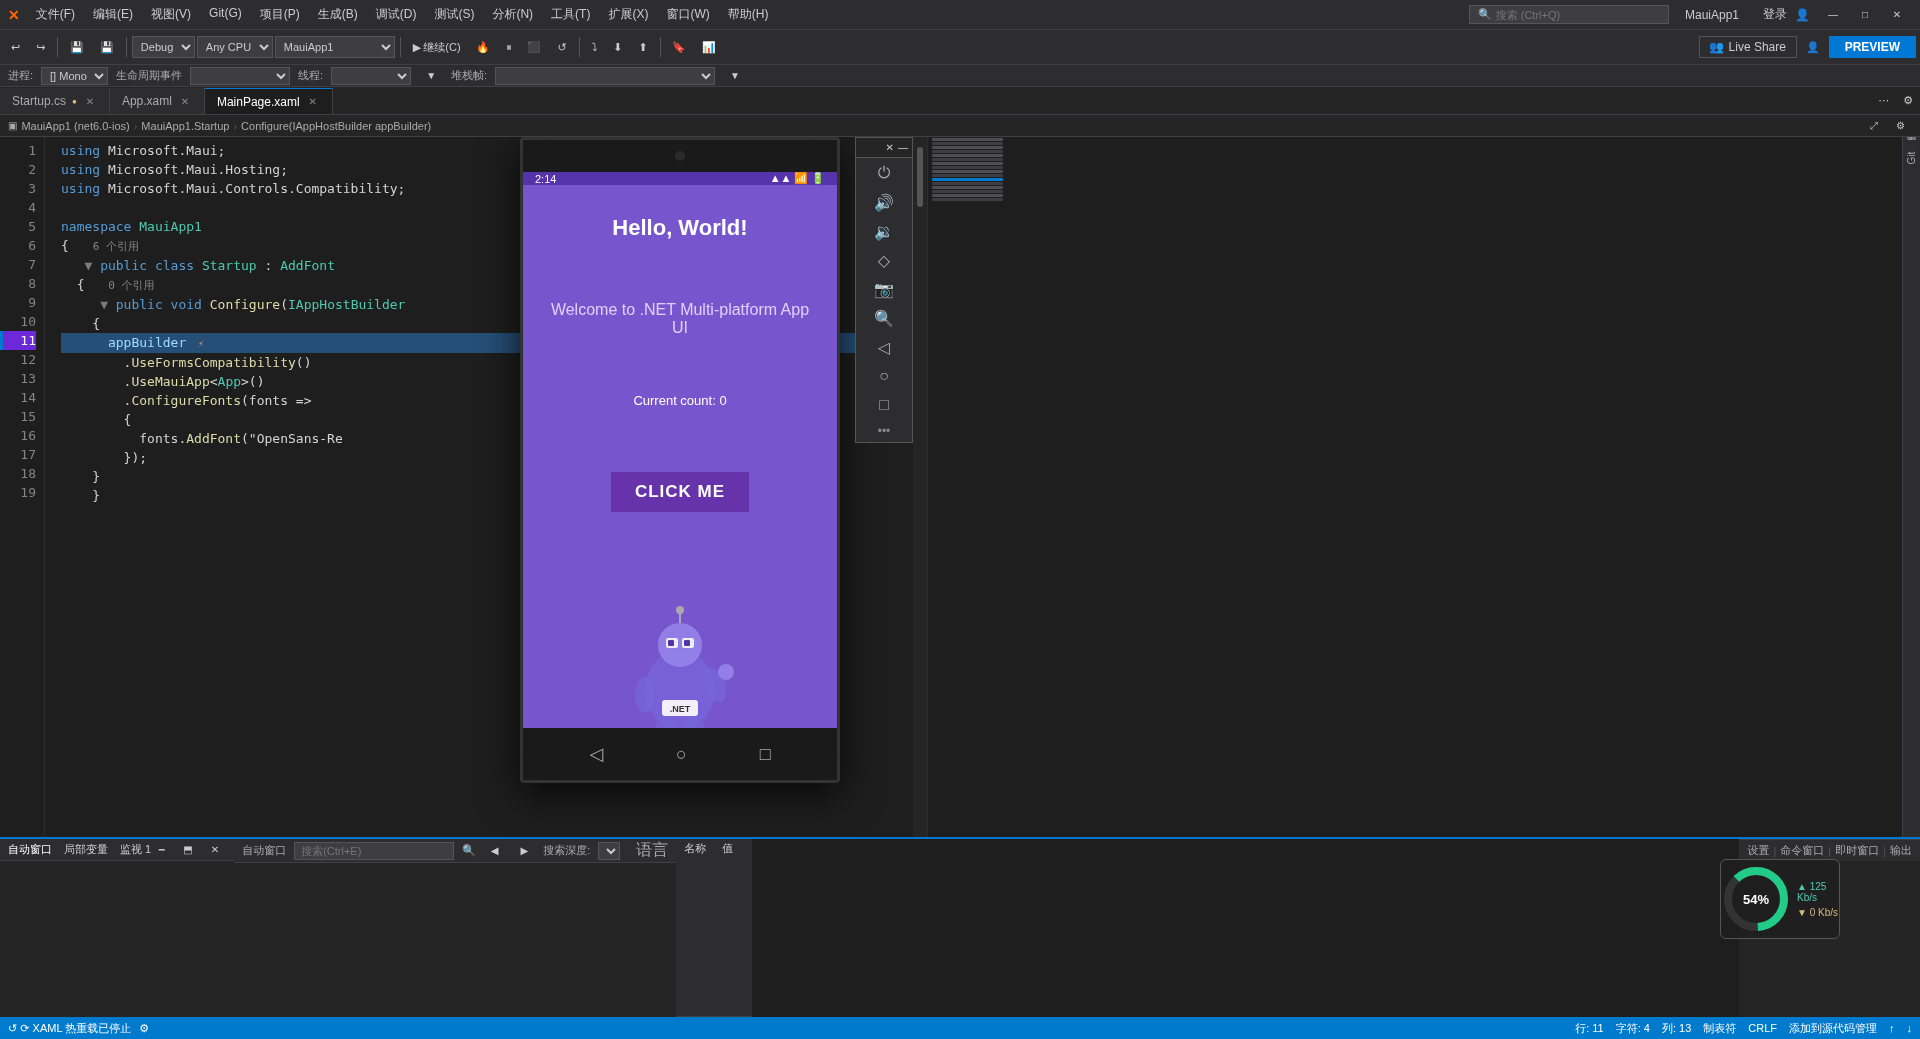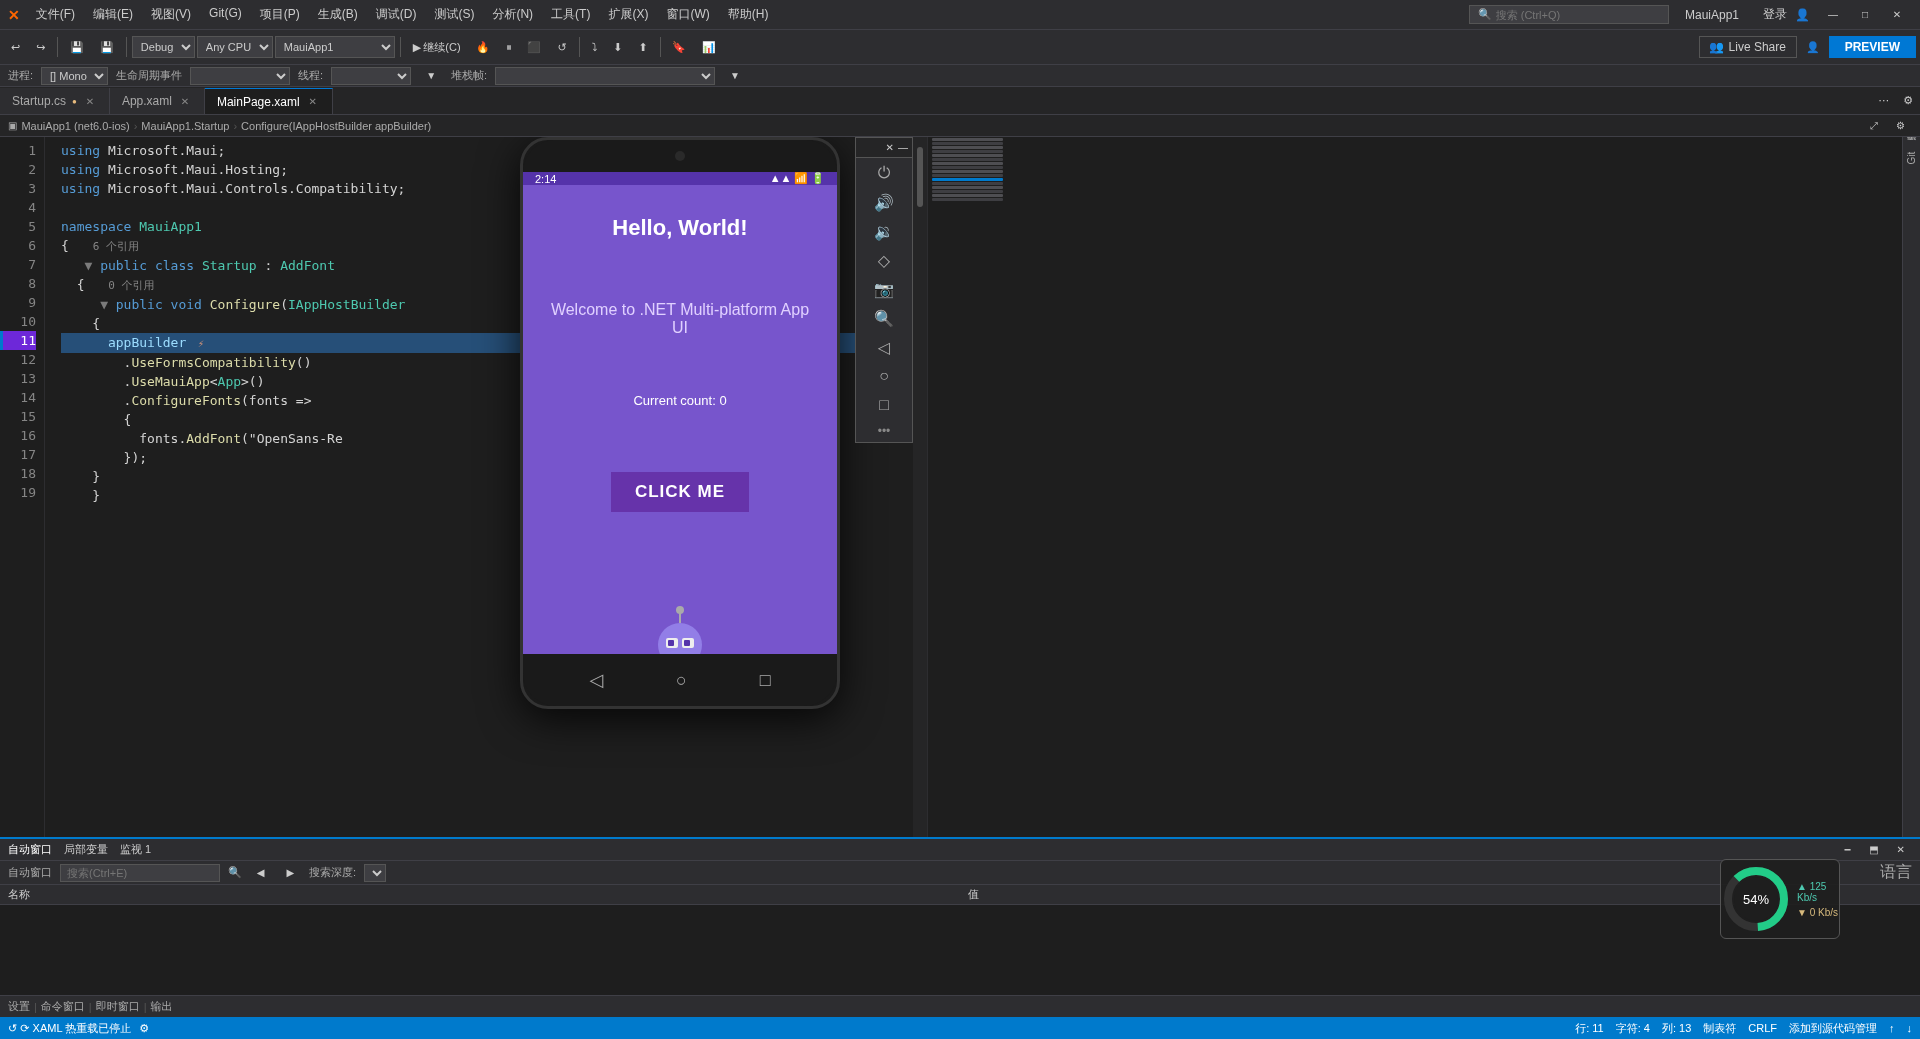--- a/index.html
+++ b/index.html
@@ -278,23 +278,23 @@
     .device-overlay {
       position: absolute;
       top: 158px;
       left: 530px;
       width: 320px;
       height: 610px;
       z-index: 100;
     }
     .phone-outer {
       width: 320px;
-      height: 572px;
+      height: 646px;
       background: #1a1a1a;
-      border-radius: 28px;
+      border-radius: 4px;
       border: 3px solid #333;
       box-shadow: 0 10px 40px rgba(0,0,0,0.8);
       position: relative;
       display: flex;
       flex-direction: column;
     }
     .phone-top-bar {
       height: 32px;
       background: #1a1a1a;
       border-radius: 33px 33px 0 0;
@@ -398,21 +398,21 @@
       text-align: center;
       padding: 4px 0;
     }
 
     
     .bottom-panel {
       height: 180px;
       background: #252526;
       border-top: 2px solid #007acc;
       display: flex;
-      flex-direction: column;
+      flex-direction: row;
     }
     .auto-search {
       background: #3e3e42;
       border: 1px solid #555;
       color: #ccc;
       font-size: 11px;
       padding: 2px 6px;
       width: 160px;
     }
 
@@ -482,21 +482,21 @@
       width: 70px;
       height: 70px;
     }
     .perf-label {
       position: absolute;
       top: 50%;
       left: 50%;
       transform: translate(-50%, -50%);
       font-size: 13px;
       color: white;
-      font-weight: normal;
+      font-weight: bold;
     }
     .perf-right {
       display: flex;
       flex-direction: column;
       margin-left: 6px;
       font-size: 10px;
       color: #ccc;
       gap: 4px;
     }
     .perf-up { color: #4ec9b0; }

